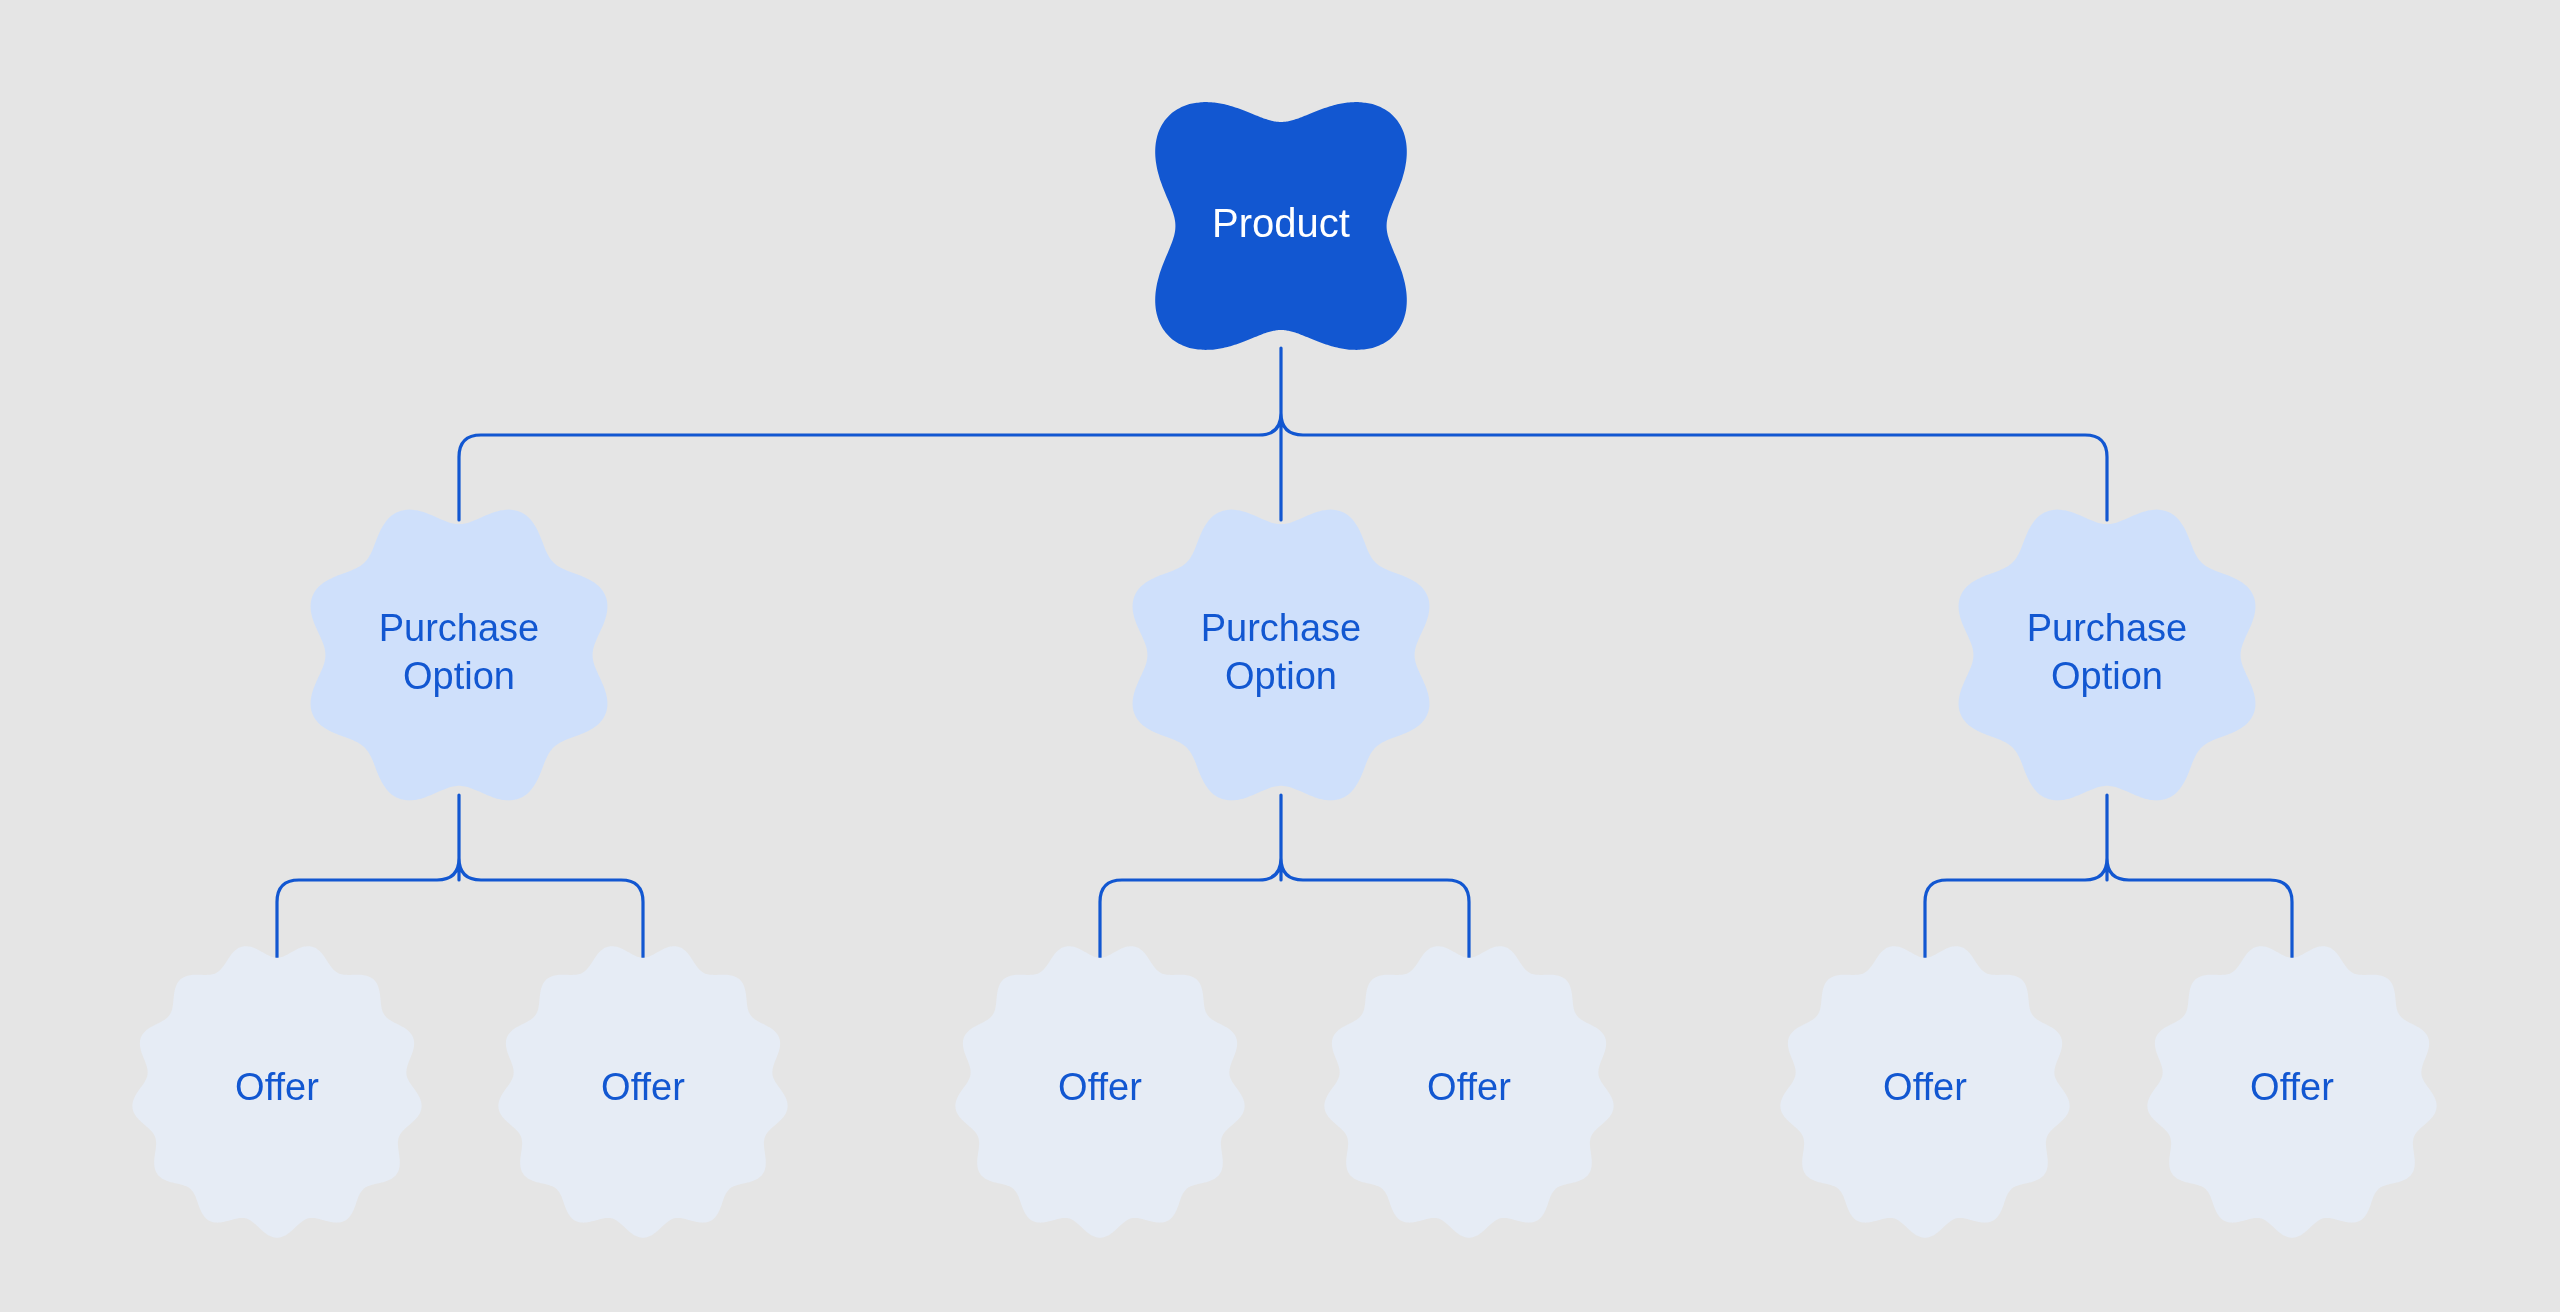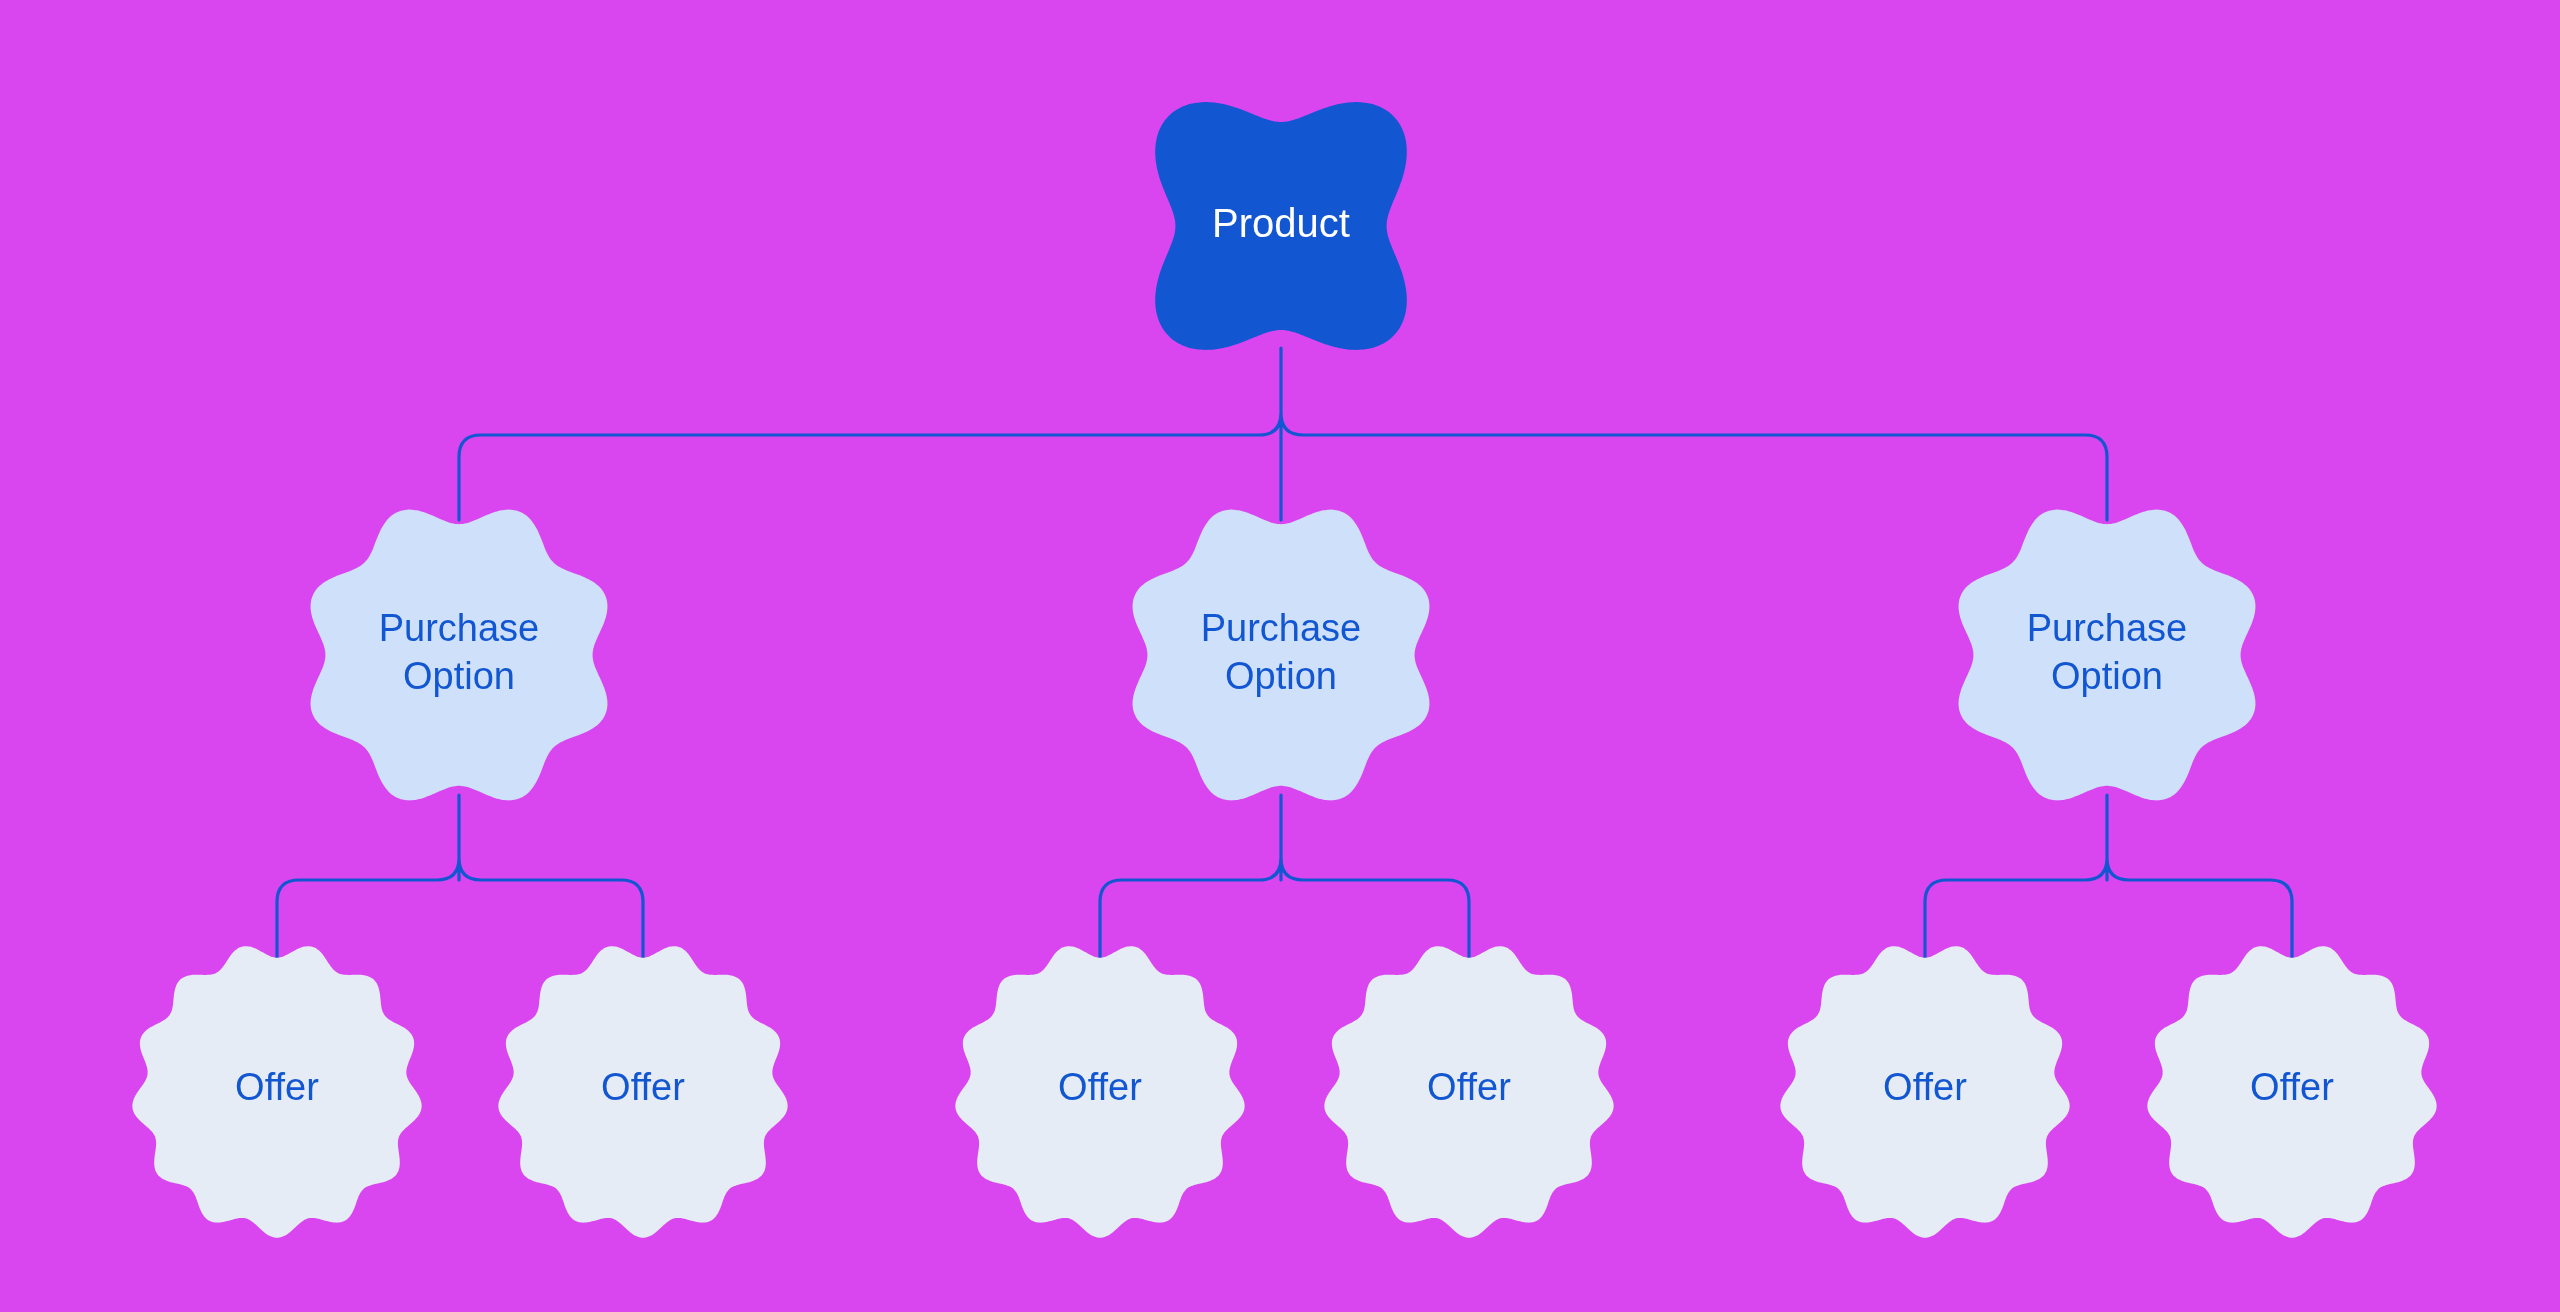--- a/index.html
+++ b/index.html
@@ -11,21 +11,21 @@
   body {
     width: 2560px;
     height: 1312px;
     overflow: hidden;
     font-family: "Liberation Sans", "DejaVu Sans", sans-serif;
   }
   #diagram-root {
     position: relative;
     width: 2560px;
     height: 1312px;
-    background: #d946ef;
+    background: #e5e5e5;
   }
   svg.diagram-canvas {
     position: absolute;
     top: 0;
     left: 0;
     width: 2560px;
     height: 1312px;
     display: block;
   }
   .node-label {

